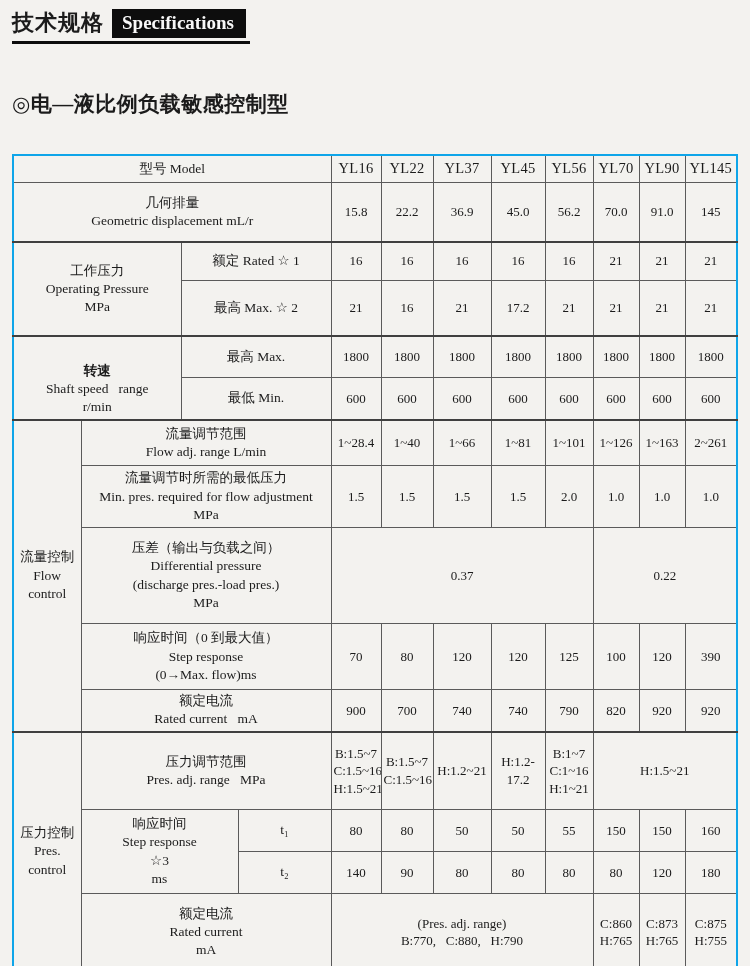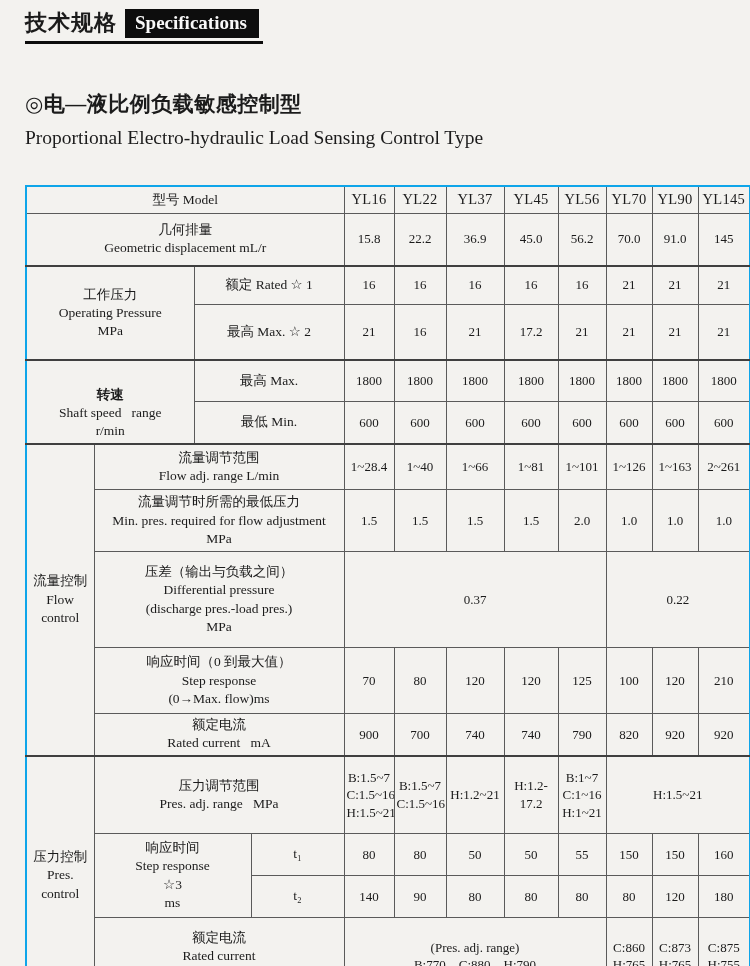--- a/index.html
+++ b/index.html
@@ -3,21 +3,21 @@
 <meta charset="utf-8">
 <style>
   * { box-sizing: border-box; }
   html,body { margin:0; padding:0; }
   body {
     background:#f3f2ef;
     font-family:"Liberation Serif","DejaVu Serif",serif;
     color:#1b1b1b;
     width:750px;
   }
-  .page { width:750px; height:966px; padding:8px 12px 10px 25px; }
+  .page { width:750px; height:966px; padding:8px 12px 10px 12px; }
 
   
   .titlebar { display:inline-block; border-bottom:3px solid #0c0c0c; padding:0 4px 3px 0; }
   .t-zh { font-size:22px; font-weight:bold; letter-spacing:1px; }
   .t-en {
     display:inline-block; background:#0d0d0d; color:#f8f8f8;
     font-size:19px; font-weight:bold; padding:3px 12px 4px 10px;
     margin-left:8px; vertical-align:1px;
   }
 
@@ -47,21 +47,20 @@
 <body>
 
 <div class="page">
 
   <div class="titlebar">
     <span class="t-zh">技术规格</span><span class="t-en">Specifications</span>
   </div>
 
   <div class="subtitle">
     <div class="s-zh">◎电—液比例负载敏感控制型</div>
-    <div class="s-en">Proportional Electro-hydraulic Load Sensing Control Type</div>
   </div>
 
   <table class="spec">
     <colgroup>
       <col style="width:68px">
         <col style="width:100px">
         <col style="width:57px">
         <col style="width:93px">
       <col style="width:50px">
         <col style="width:52px">
@@ -79,21 +78,21 @@
       <td class="model">YL16</td>
       <td class="model">YL22</td>
       <td class="model">YL37</td>
       <td class="model">YL45</td>
       <td class="model">YL56</td>
       <td class="model">YL70</td>
       <td class="model">YL90</td>
       <td class="model">YL145</td>
     </tr>
 
-    <tr style="height:53px">
+    <tr style="height:60px">
       <td colspan="4" class="lbl">
         <div>几何排量</div>
         <div>Geometric displacement mL/r</div>
       </td>
       <td>15.8</td>
       <td>22.2</td>
       <td>36.9</td>
       <td>45.0</td>
       <td>56.2</td>
       <td>70.0</td>
@@ -205,21 +204,21 @@
         <div>Step response</div>
         <div>(0→Max. flow)ms</div>
       </td>
       <td>70</td>
       <td>80</td>
       <td>120</td>
       <td>120</td>
       <td>125</td>
       <td>100</td>
       <td>120</td>
-      <td>210</td>
+      <td>390</td>
     </tr>
     <tr style="height:40px">
       <td colspan="3" class="lbl">
         <div>额定电流</div>
         <div>Rated current&nbsp;&nbsp;&nbsp;mA</div>
       </td>
       <td>900</td>
       <td>700</td>
       <td>740</td>
       <td>740</td>

